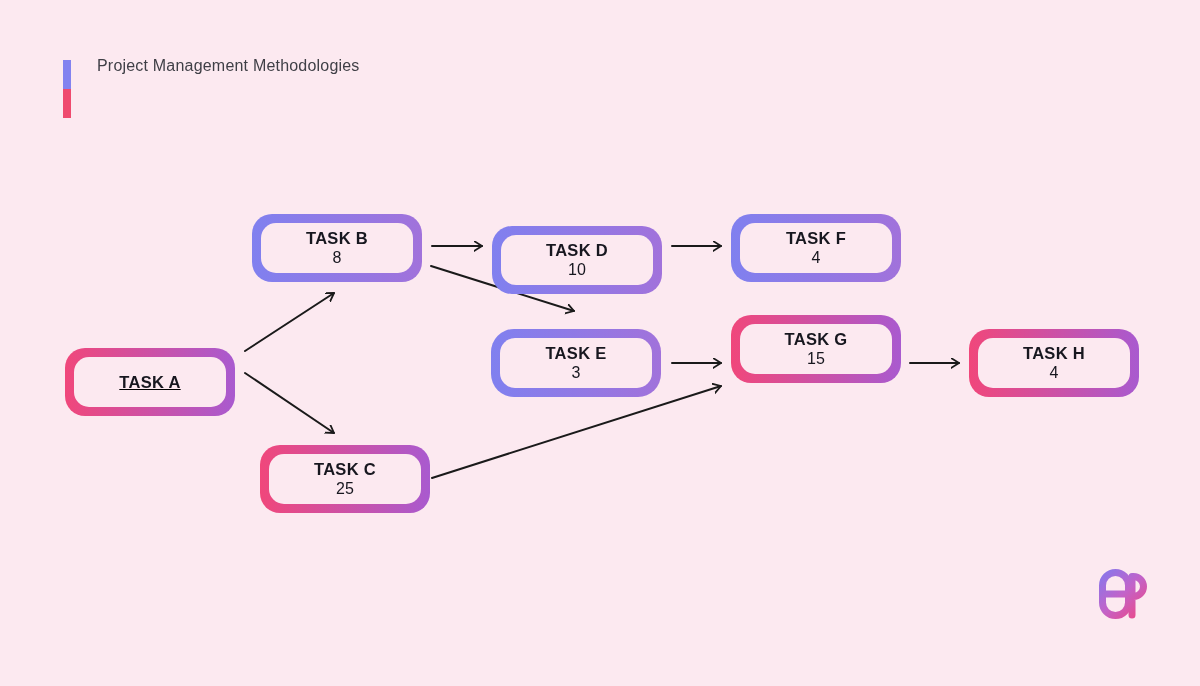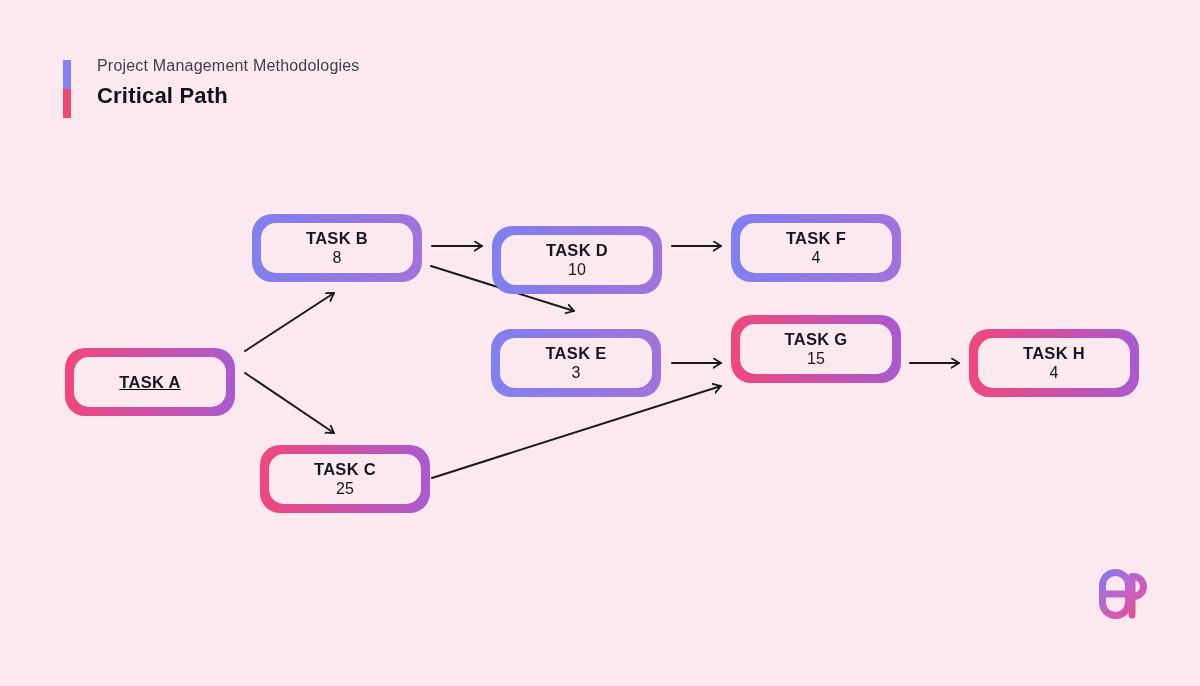--- a/index.html
+++ b/index.html
@@ -93,21 +93,21 @@
     font-weight: 400;
     color: #17171F;
     margin-top: 1px;
   }
   .node-duration:empty { display: none; }
 
   #node-a { left: 65px;  top: 348px; text-decoration: underline; }
   #node-b { left: 252px; top: 214px; }
   #node-c { left: 260px; top: 445px; text-align: center; }
   #node-d { left: 492px; top: 226px; }
-  #node-e { left: 491px; top: 329px; }
+  #node-e { left: 491px; top: 329px; border-radius: 23px; }
   #node-f { left: 731px; top: 214px; }
   #node-g { left: 731px; top: 315px; }
   #node-h { left: 969px; top: 329px; }
 
   
   .edges-svg {
     position: absolute;
     left: 0;
     top: 0;
     pointer-events: none;
@@ -125,21 +125,20 @@
 </head>
 <body>
 
 <div class="header">
   <div class="header-bar">
     <div class="bar-top"></div>
     <div class="bar-bottom"></div>
   </div>
   <div class="header-texts">
     <div class="header-title">Project Management Methodologies</div>
-    <div class="header-subtitle">Critical Path</div>
   </div>
 </div>
 
 <svg class="edges-svg" width="1200" height="686" viewBox="0 0 1200 686">
   <defs>
     <marker id="ah" markerUnits="userSpaceOnUse" markerWidth="14" markerHeight="14" refX="8" refY="5" orient="auto">
       <path d="M0,0 L8,5 L0,10" fill="none" stroke="#1A1A1A" stroke-width="1.8" stroke-linecap="round" stroke-linejoin="round"></path>
     </marker>
   </defs>
   <g stroke="#1A1A1A" stroke-width="2" fill="none" stroke-linecap="round">

